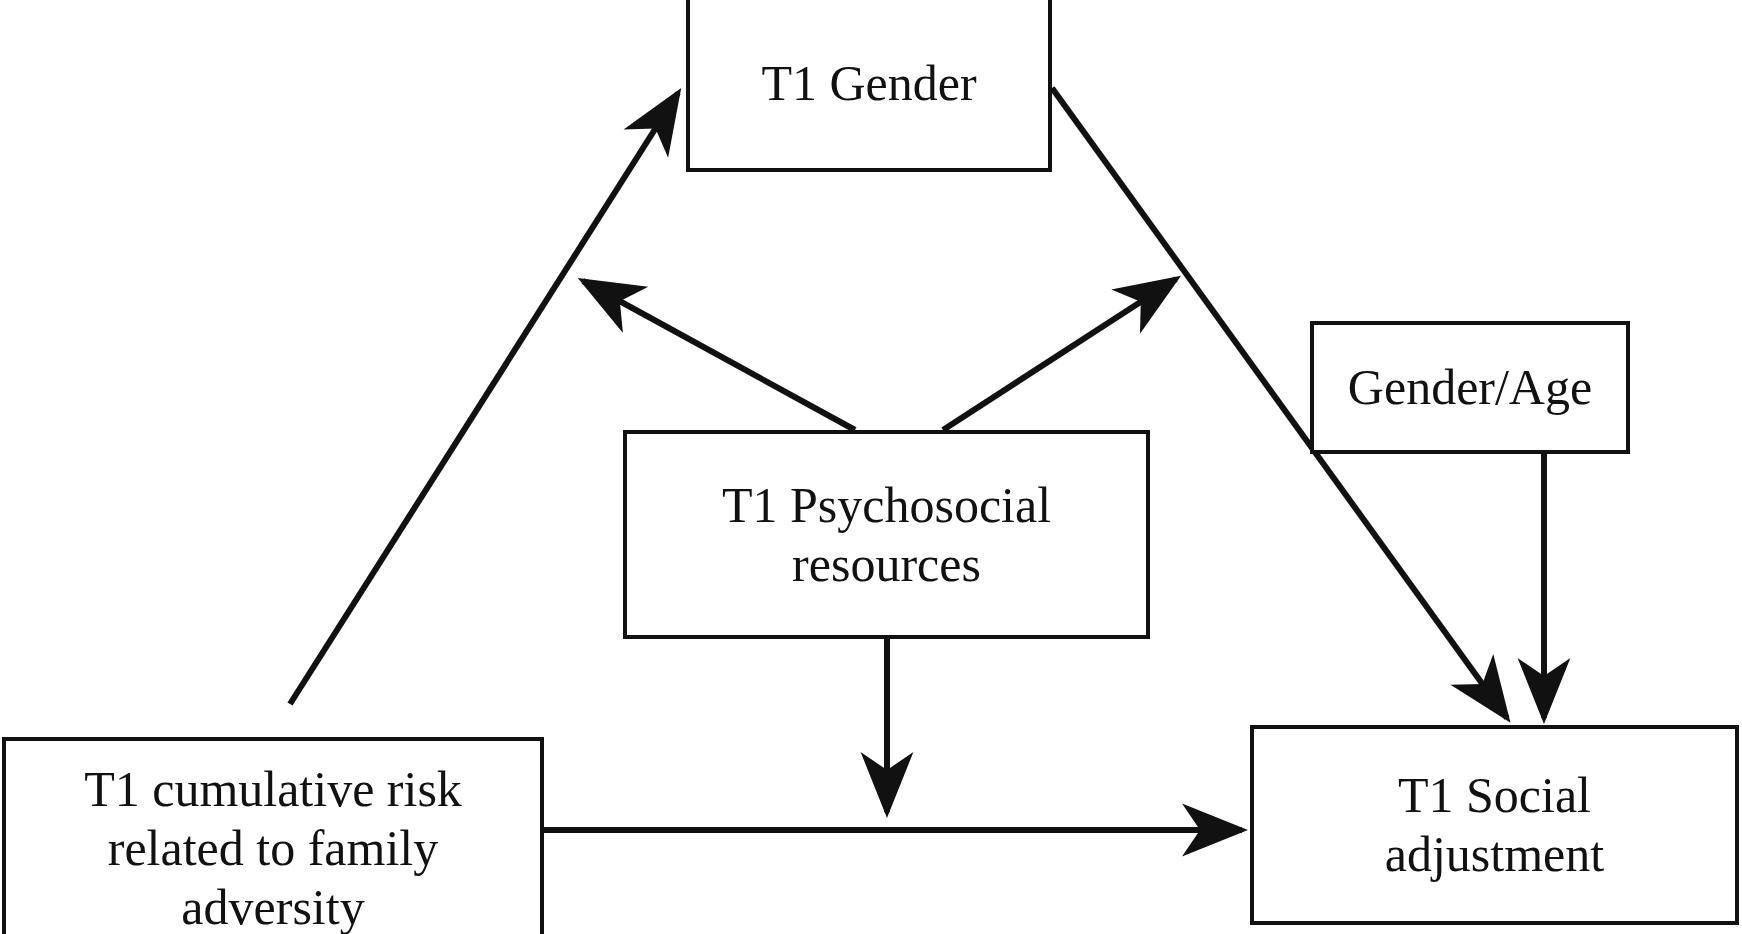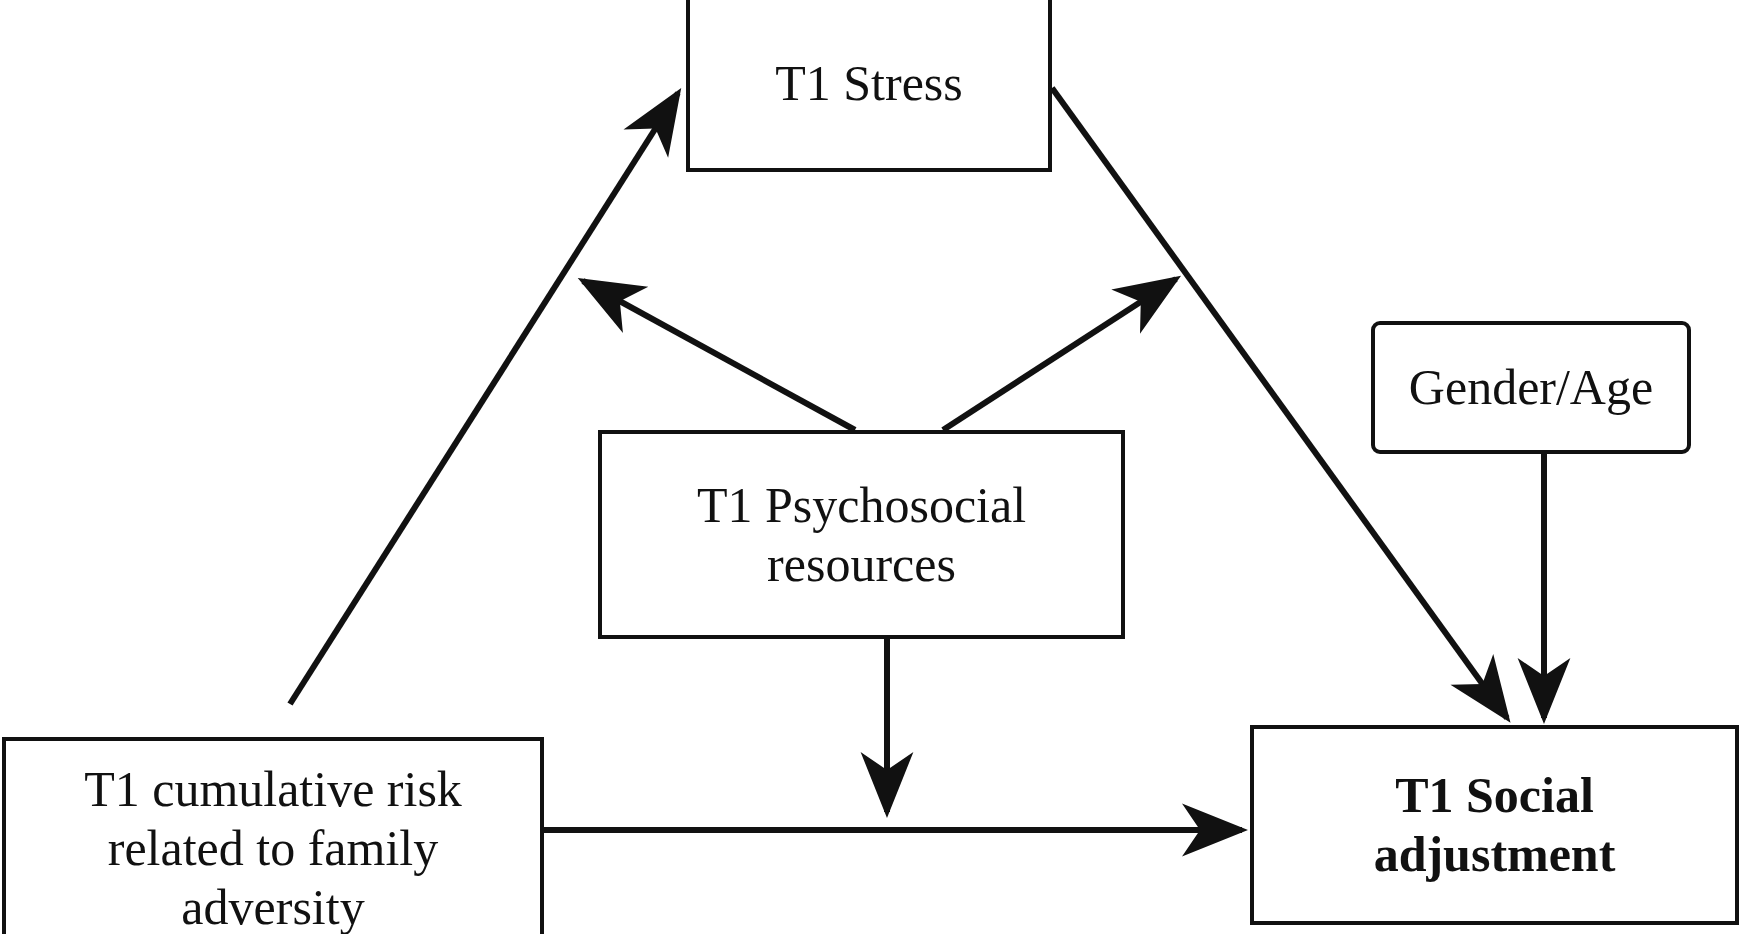--- a/index.html
+++ b/index.html
@@ -34,49 +34,47 @@
     padding: 0 6px;
   }
   #node-stress {
     left: 686px;
     top: -6px;
     width: 366px;
     height: 178px;
     font-size: 50px;
   }
   #node-gender {
-    left: 1371px;
+    left: 1310px;
     top: 321px;
     width: 320px;
     height: 133px;
     font-size: 50px;
-    border-radius: 9px;
   }
   #node-psychosocial {
-    left: 598px;
+    left: 623px;
     top: 430px;
     width: 527px;
     height: 209px;
     font-size: 50px;
   }
   #node-risk {
     left: 2px;
     top: 704px;
     width: 542px;
     height: 222px;
     font-size: 50px;
     margin-top: 33px;
   }
   #node-social {
     left: 1250px;
     top: 725px;
     width: 489px;
     height: 200px;
     font-size: 50px;
-    font-weight: bold;
   }
   #edges {
     position: absolute;
     left: 0;
     top: 0;
     width: 1742px;
     height: 934px;
     z-index: 1;
   }
 </style>
@@ -115,21 +113,21 @@
     <g>
       <line x1="544" y1="830" x2="1242" y2="830" stroke="#111111" stroke-width="6" marker-end="url(#ah)"></line>
     </g>
 
     <g>
       <line x1="1544" y1="454" x2="1544" y2="718" stroke="#111111" stroke-width="6" marker-end="url(#ah)"></line>
     </g>
   </svg>
 
   <div class="node" id="node-stress">
-    <span class="label">T1 Stress</span>
+    <span class="label">T1 Gender</span>
   </div>
 
   <div class="node" id="node-gender">
     <span class="label">Gender/Age</span>
   </div>
 
   <div class="node" id="node-psychosocial">
     <span class="label">T1 Psychosocial
 resources</span>
   </div>

